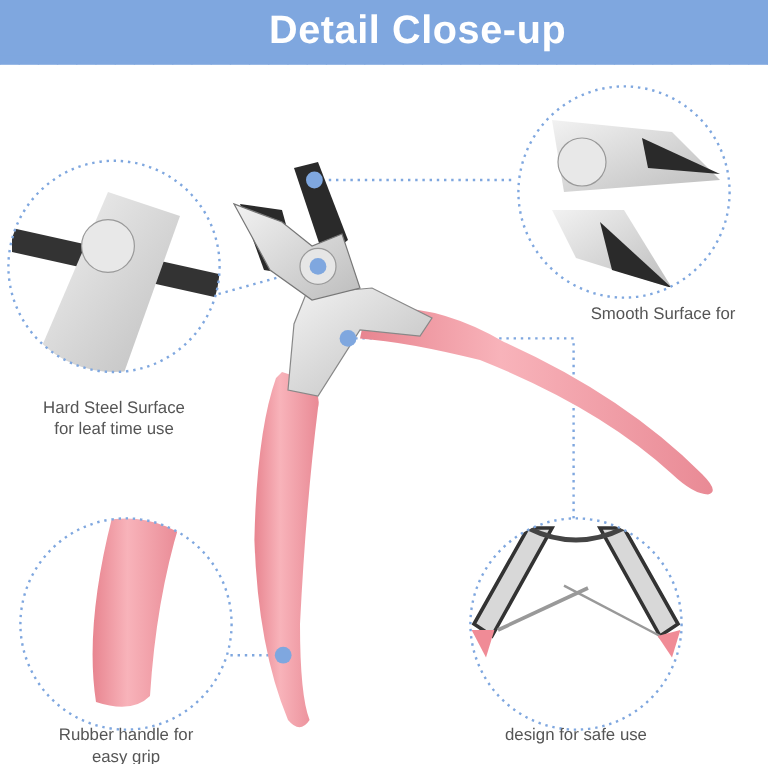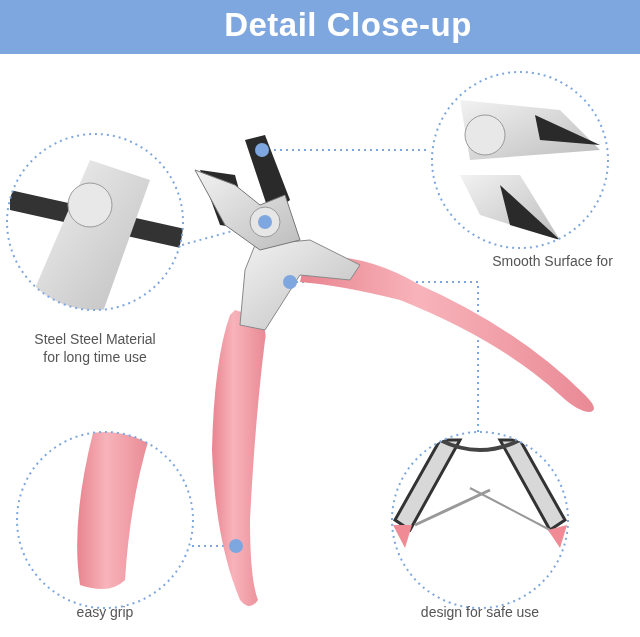--- a/index.html
+++ b/index.html
@@ -97,24 +97,25 @@
     <path d="M440 440 Q480 460 520 440" stroke="#444" stroke-width="4" fill="none"></path>
     <line x1="415" y1="525" x2="490" y2="490" stroke="#999" stroke-width="3"></line>
     <line x1="470" y1="488" x2="550" y2="530" stroke="#999" stroke-width="2"></line>
     <path d="M393 525 L412 525 L405 548 Z" fill="#f08b96"></path>
     <path d="M548 530 L567 525 L560 548 Z" fill="#f08b96"></path>
   </g>
   <circle cx="480" cy="520" r="88" fill="none" stroke="#7fa7df" stroke-width="2" stroke-dasharray="2 4"></circle>
 </svg>
 
 <div class="caption" style="left:0;top:330px;width:190px;">
-  <div>Steel Steel Material</div>
-  <div>for long time use</div>
+  <div>Hard Steel Surface</div>
+  <div>for leaf time use</div>
 </div>
 <div class="caption" style="left:465px;top:252px;width:175px;">
   <div>Smooth Surface for</div>
 </div>
 <div class="caption" style="left:20px;top:603px;width:170px;">
+  <div>Rubber handle for</div>
   <div>easy grip</div>
 </div>
 <div class="caption" style="left:400px;top:603px;width:160px;">
   <div>design for safe use</div>
 </div>
 
 </body></html>

